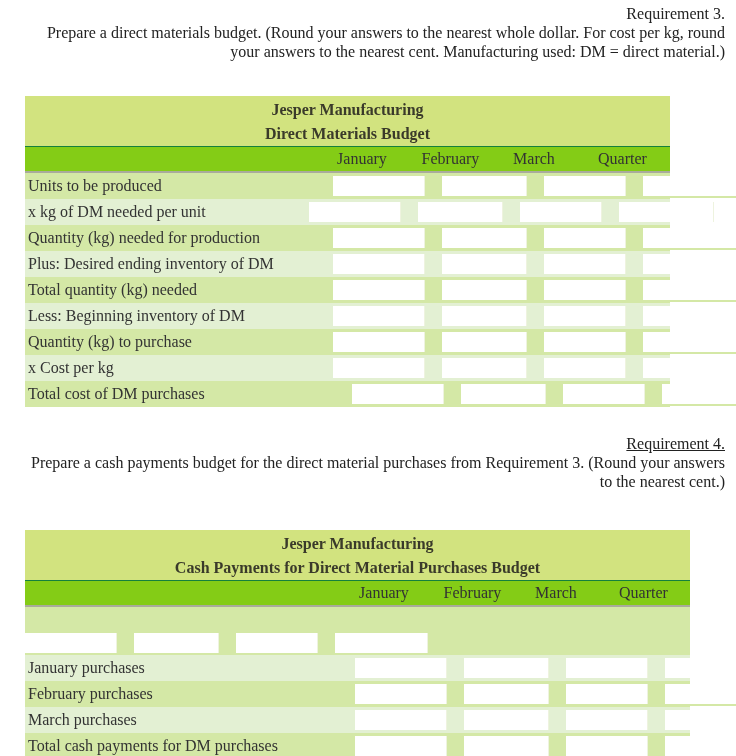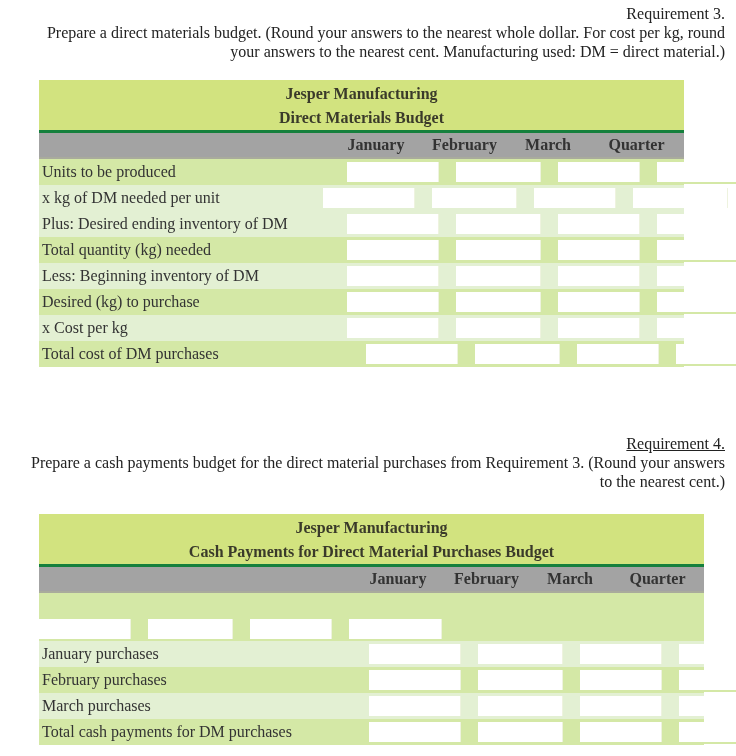--- a/index.html
+++ b/index.html
@@ -5,23 +5,23 @@
   html, body { margin: 0; padding: 0; background: #ffffff; }
   body {
     width: 736px; height: 756px; position: relative; overflow: hidden;
     font-family: "Liberation Serif", "DejaVu Serif", serif;
     color: #222;
   }
   .req { position: absolute; left: 25px; font-size: 16px; line-height: 19px; text-align: right; }
   .req .title { display: block; }
   .req .title.u { text-decoration: underline; }
   .req .text { display: block; }
-  .budget { position: absolute; left: 39px; }
+  .budget { position: absolute; left: 25px; margin-top: 16px; }
   .band { background: #d2e37f; text-align: center; font-weight: bold; color: #3a3a2a; font-size: 16px; line-height: 24px; padding-top: 2px; }
-  .colhdr { display: flex; background: #a3a3a3; border-top: 3px solid #15803d; border-bottom: 2px solid #a9ab9c; height: 24px; line-height: 24px; font-size: 16px; color: #333; font-weight: bold; }
+  .colhdr { display: flex; background: #84cc16; border-top: 1px solid #15803d; border-bottom: 2px solid #a9ab9c; height: 24px; line-height: 24px; font-size: 16px; color: #333; }
   .colhdr .lbl { flex: none; }
   .colhdr .ch { flex: none; text-align: center; }
   .row { display: flex; height: 26px; gap: 17px; }
   .row.dark { background: #d4e8a6; }
   .row.light { background: #e3f0d3; }
   .row .lbl { flex: none; font-size: 16px; line-height: 26px; padding-left: 3px; color: #333; box-sizing: border-box; white-space: nowrap; }
   .row .cell { flex: none; box-sizing: border-box; padding: 3px 0 3px 0; }
   .row .cell .inp { display: block; width: 100%; height: 20px; background: #ffffff; border: none; border-right: 1px solid #eef3df; box-sizing: border-box; outline: none; padding: 0 3px; font: 14px "Liberation Serif", serif; }
   .row.tall { height: 48px; }
   .row.tall .lbl { white-space: normal; line-height: 20px; padding-top: 3px; }
@@ -72,20 +72,35 @@
         <span class="cell" style="width: 85px;">
           <input class="inp" type="text" value="" style="">
         </span>
         <span class="cell" style="width: 82px;">
           <input class="inp" type="text" value="" style="">
         </span>
         <span class="cell" style="width: 95px;">
           <input class="inp" type="text" value="" style="">
         </span>
       </div>
+      <div class="row dark">
+        <span class="lbl" style="width: 291px;">Quantity (kg) needed for production</span>
+        <span class="cell" style="width: 92px;">
+          <input class="inp" type="text" value="" style="">
+        </span>
+        <span class="cell" style="width: 85px;">
+          <input class="inp" type="text" value="" style="">
+        </span>
+        <span class="cell" style="width: 82px;">
+          <input class="inp" type="text" value="" style="">
+        </span>
+        <span class="cell" style="width: 95px;">
+          <input class="inp" type="text" value="" style="">
+        </span>
+      </div>
       <div class="row light">
         <span class="lbl" style="width: 291px;">Plus: Desired ending inventory of DM</span>
         <span class="cell" style="width: 92px;">
           <input class="inp" type="text" value="" style="">
         </span>
         <span class="cell" style="width: 85px;">
           <input class="inp" type="text" value="" style="">
         </span>
         <span class="cell" style="width: 82px;">
           <input class="inp" type="text" value="" style="">
@@ -118,21 +133,21 @@
           <input class="inp" type="text" value="" style="">
         </span>
         <span class="cell" style="width: 82px;">
           <input class="inp" type="text" value="" style="">
         </span>
         <span class="cell" style="width: 95px;">
           <input class="inp" type="text" value="" style="">
         </span>
       </div>
       <div class="row dark">
-        <span class="lbl" style="width: 291px;">Desired (kg) to purchase</span>
+        <span class="lbl" style="width: 291px;">Quantity (kg) to purchase</span>
         <span class="cell" style="width: 92px;">
           <input class="inp" type="text" value="" style="">
         </span>
         <span class="cell" style="width: 85px;">
           <input class="inp" type="text" value="" style="">
         </span>
         <span class="cell" style="width: 82px;">
           <input class="inp" type="text" value="" style="">
         </span>
         <span class="cell" style="width: 95px;">

